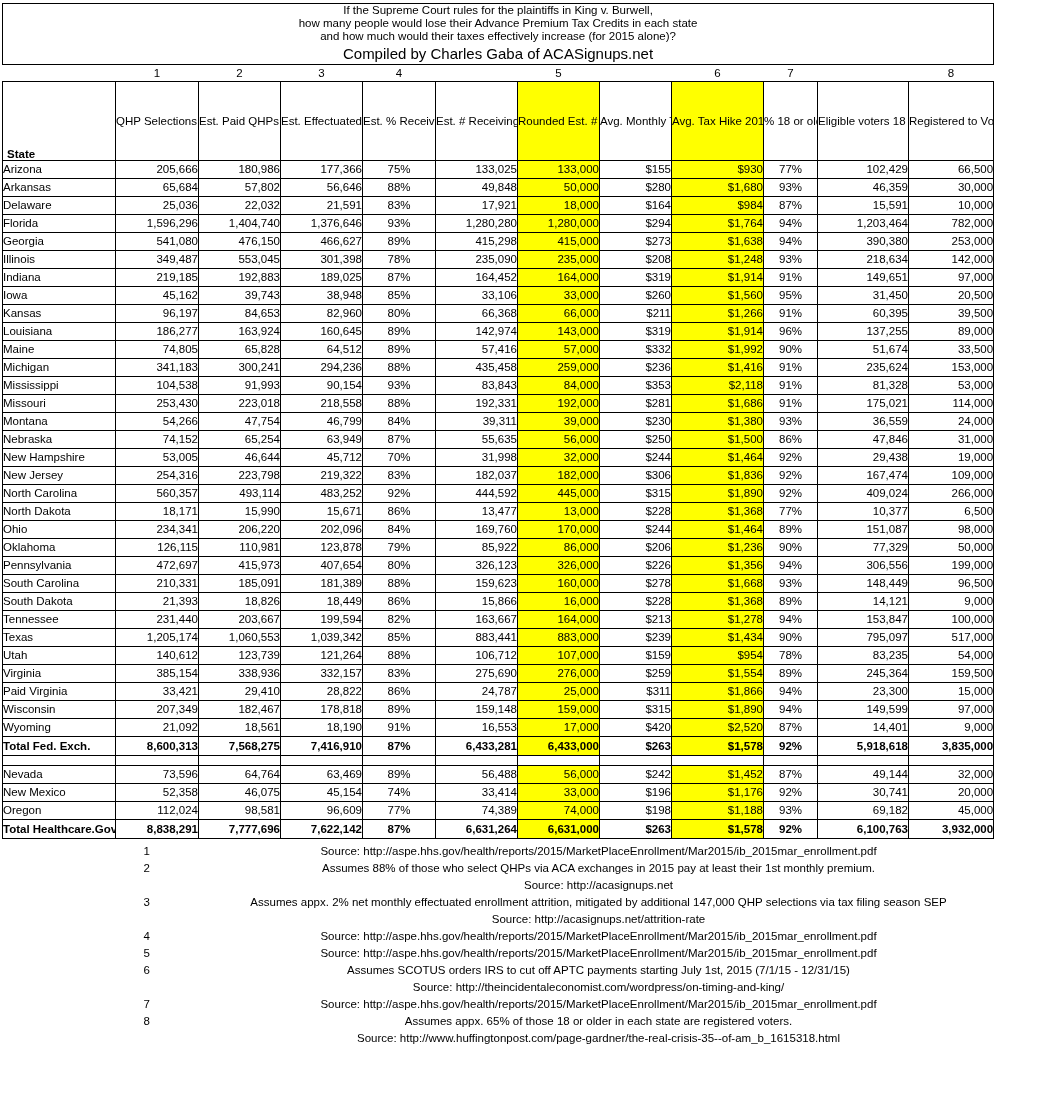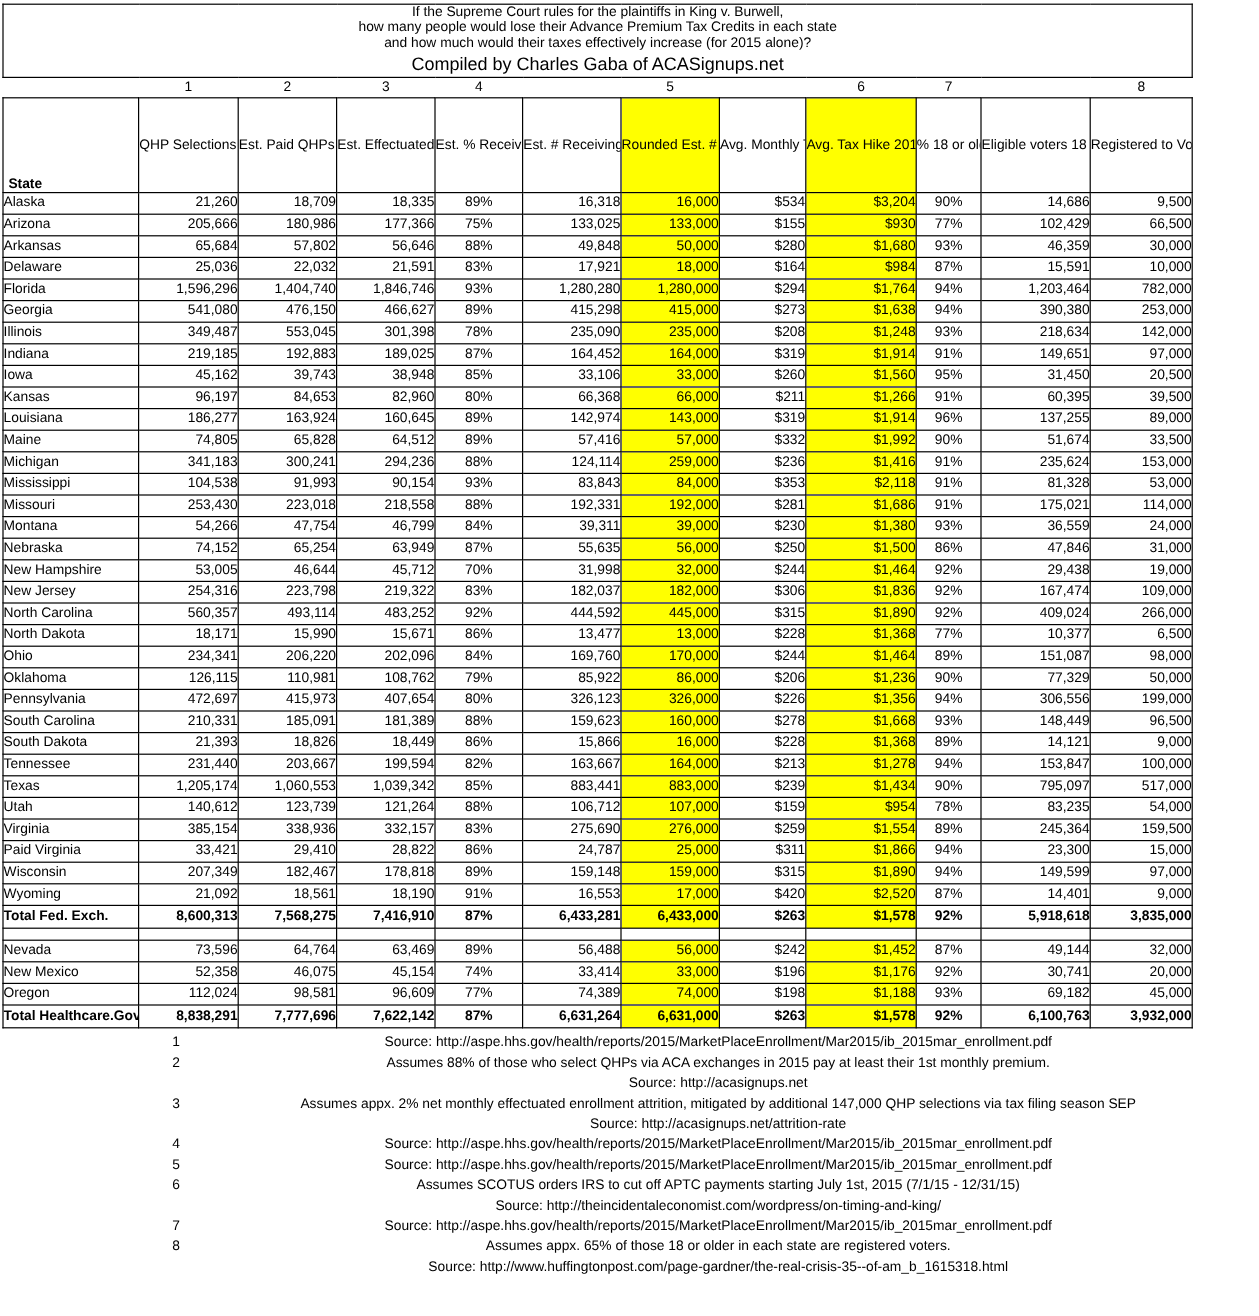--- a/index.html
+++ b/index.html
@@ -160,34 +160,20 @@
       <td class="hdr">Avg. Monthly Tax Credit</td>
       <td class="hdr yellow">Avg. Tax Hike 2015 Only (6 mo.)</td>
       <td class="hdr">% 18 or older</td>
       <td class="hdr">Eligible voters 18 or older</td>
       <td class="hdr">Registered to Vote (est. 65%)</td>
     </tr>
 
     </tbody>
       <tbody id="state-rows">
         <tr class="datarow">
-          <td class="state">Alaska</td>
-          <td class="num">21,260</td>
-          <td class="num">18,709</td>
-          <td class="num">18,335</td>
-          <td class="ctr">89%</td>
-          <td class="num bold">16,318</td>
-          <td class="num bold yellow">16,000</td>
-          <td class="num">$534</td>
-          <td class="num bold yellow">$3,204</td>
-          <td class="ctr">90%</td>
-          <td class="num">14,686</td>
-          <td class="num">9,500</td>
-        </tr>
-        <tr class="datarow">
           <td class="state">Arizona</td>
           <td class="num">205,666</td>
           <td class="num">180,986</td>
           <td class="num">177,366</td>
           <td class="ctr">75%</td>
           <td class="num bold">133,025</td>
           <td class="num bold yellow">133,000</td>
           <td class="num">$155</td>
           <td class="num bold yellow">$930</td>
           <td class="ctr">77%</td>
@@ -219,21 +205,21 @@
           <td class="num">$164</td>
           <td class="num bold yellow">$984</td>
           <td class="ctr">87%</td>
           <td class="num">15,591</td>
           <td class="num">10,000</td>
         </tr>
         <tr class="datarow">
           <td class="state">Florida</td>
           <td class="num">1,596,296</td>
           <td class="num">1,404,740</td>
-          <td class="num">1,846,746</td>
+          <td class="num">1,376,646</td>
           <td class="ctr">93%</td>
           <td class="num bold">1,280,280</td>
           <td class="num bold yellow">1,280,000</td>
           <td class="num">$294</td>
           <td class="num bold yellow">$1,764</td>
           <td class="ctr">94%</td>
           <td class="num">1,203,464</td>
           <td class="num">782,000</td>
         </tr>
         <tr class="datarow">
@@ -333,21 +319,21 @@
           <td class="ctr">90%</td>
           <td class="num">51,674</td>
           <td class="num">33,500</td>
         </tr>
         <tr class="datarow">
           <td class="state">Michigan</td>
           <td class="num">341,183</td>
           <td class="num">300,241</td>
           <td class="num">294,236</td>
           <td class="ctr">88%</td>
-          <td class="num bold">124,114</td>
+          <td class="num bold">435,458</td>
           <td class="num bold yellow">259,000</td>
           <td class="num">$236</td>
           <td class="num bold yellow">$1,416</td>
           <td class="ctr">91%</td>
           <td class="num">235,624</td>
           <td class="num">153,000</td>
         </tr>
         <tr class="datarow">
           <td class="state">Mississippi</td>
           <td class="num">104,538</td>
@@ -471,21 +457,21 @@
           <td class="num">$244</td>
           <td class="num bold yellow">$1,464</td>
           <td class="ctr">89%</td>
           <td class="num">151,087</td>
           <td class="num">98,000</td>
         </tr>
         <tr class="datarow">
           <td class="state">Oklahoma</td>
           <td class="num">126,115</td>
           <td class="num">110,981</td>
-          <td class="num">108,762</td>
+          <td class="num">123,878</td>
           <td class="ctr">79%</td>
           <td class="num bold">85,922</td>
           <td class="num bold yellow">86,000</td>
           <td class="num">$206</td>
           <td class="num bold yellow">$1,236</td>
           <td class="ctr">90%</td>
           <td class="num">77,329</td>
           <td class="num">50,000</td>
         </tr>
         <tr class="datarow">

